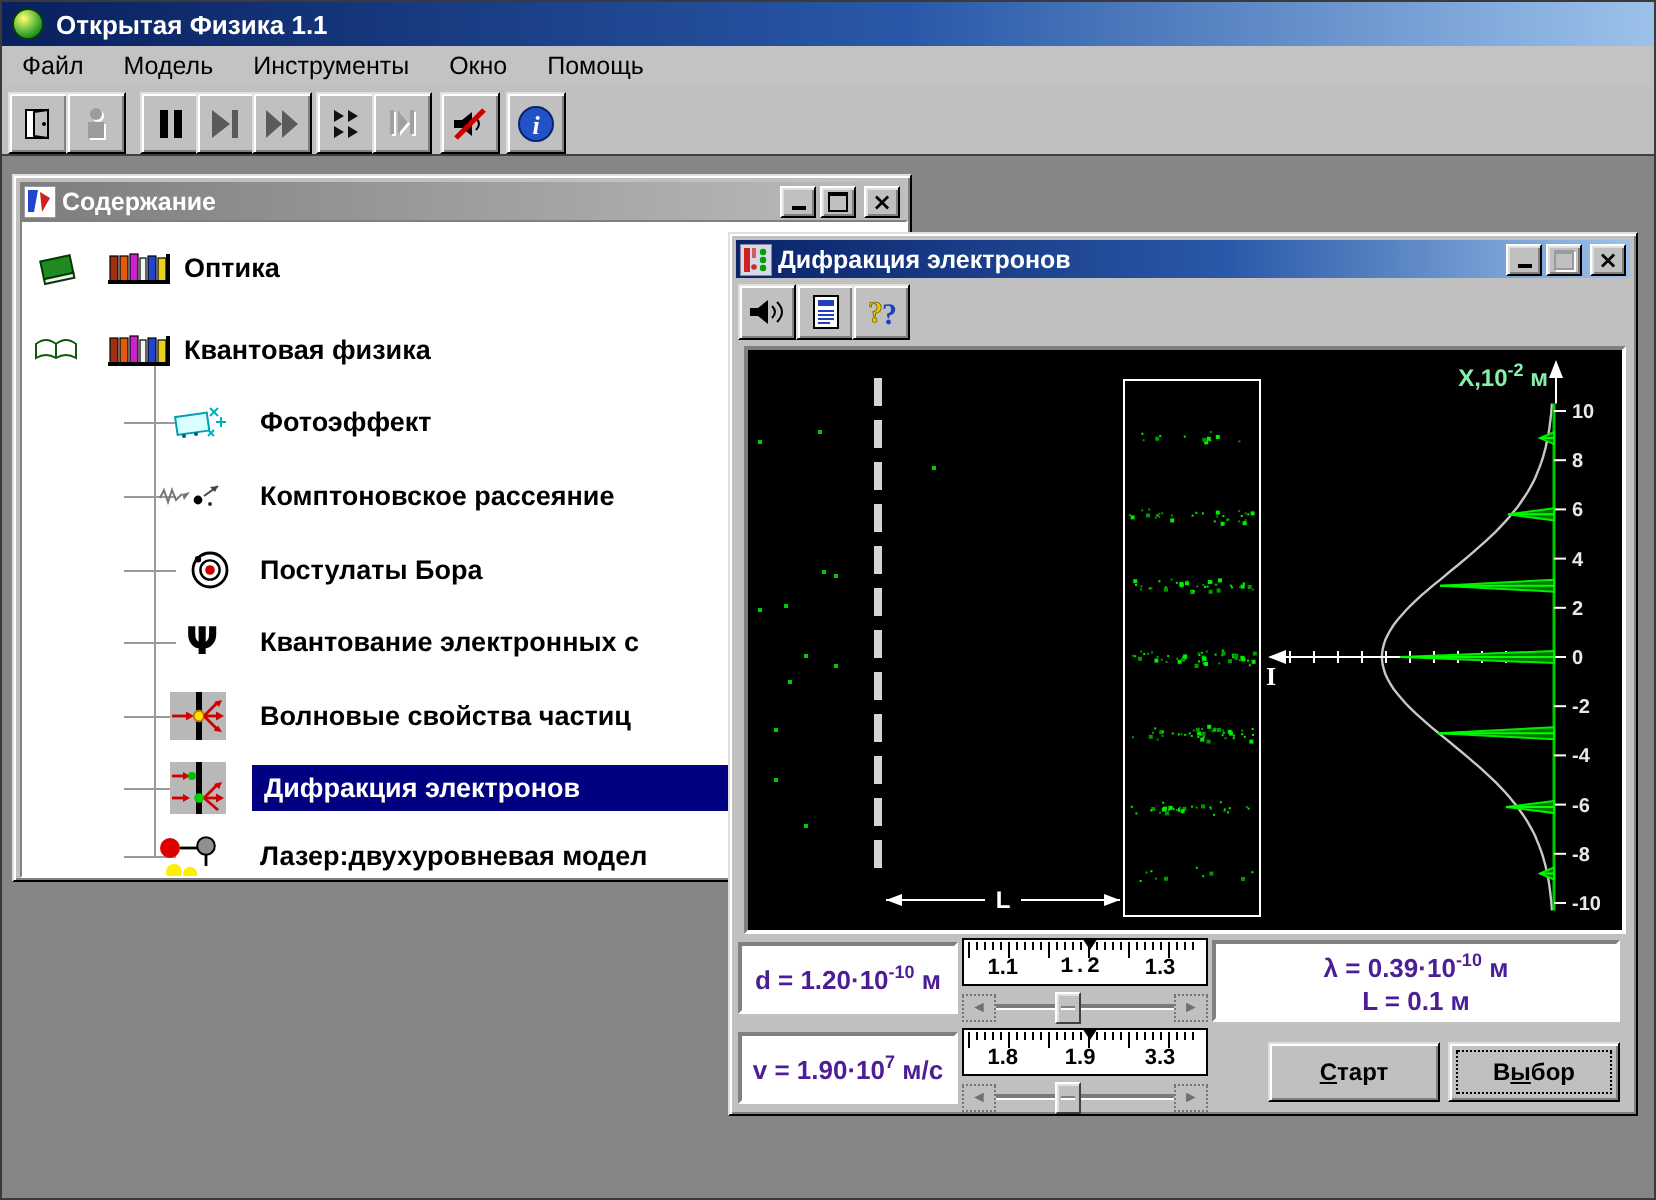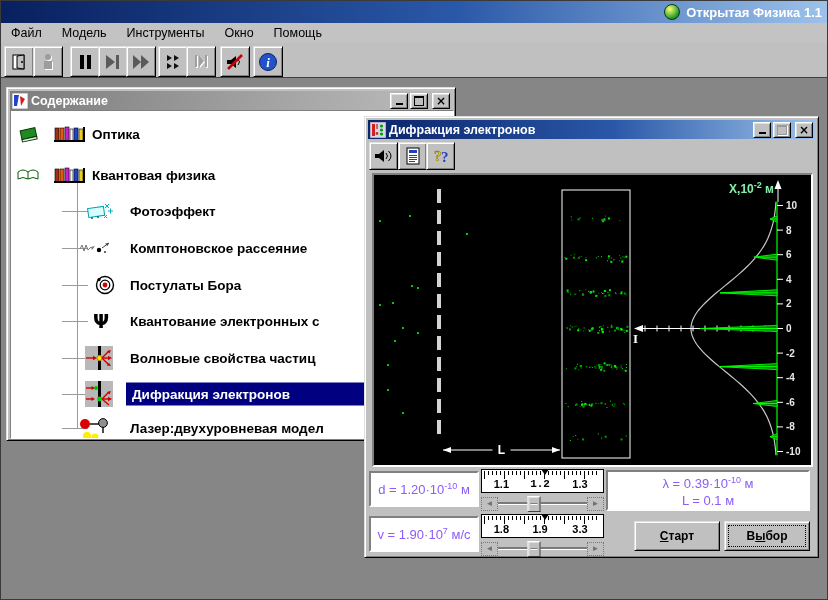--- a/index.html
+++ b/index.html
@@ -15,21 +15,21 @@
   .wbtn{width:16px;height:14px;background:#c0c0c0;border:1px solid;border-color:#fff #000 #000 #fff;
     box-shadow:inset 1px 1px 0 #dfdfdf,inset -1px -1px 0 #808080;display:flex;align-items:center;
     justify-content:center;color:#000;}
   .glyph-min{width:7px;height:2px;background:#000;margin-top:7px;}
   .glyph-max{width:8px;height:7px;border:1px solid #000;border-top-width:2px;}
   .glyph-max.dis{border-color:#9a9a9a;box-shadow:1px 1px 0 #fff;}
   .glyph-x{font:bold 12px "DejaVu Sans",sans-serif;line-height:10px;}
   
   #main-titlebar{position:absolute;left:0;top:0;width:100%;height:22px;display:flex;align-items:center;gap:6px;
     padding:0 5px;box-sizing:border-box;background:linear-gradient(90deg,#08205e,#2a58a8 55%,#9cc2ea);
-    color:#fff;font-weight:bold;font-size:13px;justify-content:flex-end;}
+    color:#fff;font-weight:bold;font-size:13px;}
   #app-icon{width:14px;height:14px;border-radius:50%;border:1px solid #0c3a0c;
     background:radial-gradient(circle at 35% 30%,#ffff70,#2da02d 65%,#0d4d0d);}
   #menubar{position:absolute;left:0;top:22px;width:100%;height:20px;background:#c3c3c3;display:flex;
     align-items:center;font-size:12.5px;color:#000;border-bottom:1px solid #a6a6a6;}
   .menu-item{padding:2px 10px;}
   #toolbar{position:absolute;left:0;top:42px;width:100%;height:34px;background:#c0c0c0;
     border-bottom:1px solid #6e6e6e;}
   .tbtn{position:absolute;top:3px;width:28px;height:29px;background:#c0c0c0;border:1px solid;
     border-color:#dfdfdf #000 #000 #dfdfdf;box-shadow:inset 1px 1px 0 #fff,inset -1px -1px 0 #808080;
     display:flex;align-items:center;justify-content:center;}
@@ -48,21 +48,21 @@
   .psi-glyph{font:bold 19px "DejaVu Sans",sans-serif;color:#000;}
   
   .dtb{position:absolute;top:25px;width:27px;height:26px;background:#c0c0c0;border:1px solid;
     border-color:#dfdfdf #000 #000 #dfdfdf;box-shadow:inset 1px 1px 0 #fff,inset -1px -1px 0 #808080;
     display:flex;align-items:center;justify-content:center;}
   #sim-canvas{position:absolute;left:7px;top:56px;width:441px;height:294px;background:#000;
     border:2px solid;border-color:#808080 #fff #fff #808080;box-sizing:border-box;}
   #sim-xlabel{position:absolute;top:5px;right:37px;color:#86efac;font-weight:bold;font-size:12px;}
   #sim-xlabel sup{font-size:9px;}
   .valbox{position:absolute;background:#fff;border:2px solid;border-color:#808080 #fff #fff #808080;
-    font-weight:normal;font-size:13px;color:#8b5cf6;display:flex;align-items:center;justify-content:center;
+    font-weight:bold;font-size:13px;color:#4c1d95;display:flex;align-items:center;justify-content:center;
     box-sizing:border-box;text-align:center;}
   .valbox sup{font-size:9px;}
   .slider{position:absolute;width:123px;height:43px;}
   .ruler{position:absolute;left:0;top:0;width:100%;height:24px;background:#fff;border:1px solid #000;
     box-sizing:border-box;
     background-image:repeating-linear-gradient(90deg,#000 0 1px,transparent 1px 4px),
                      repeating-linear-gradient(90deg,#000 0 1px,transparent 1px 20px);
     background-size:96% 4px,96% 8px;background-repeat:no-repeat;background-position:2px 1px,2px 1px;}
   .rlabel{position:absolute;top:8px;transform:translateX(-50%);font-weight:bold;font-size:11px;color:#000;}
   .pointer{position:absolute;top:-1px;transform:translateX(-50%);width:0;height:0;

